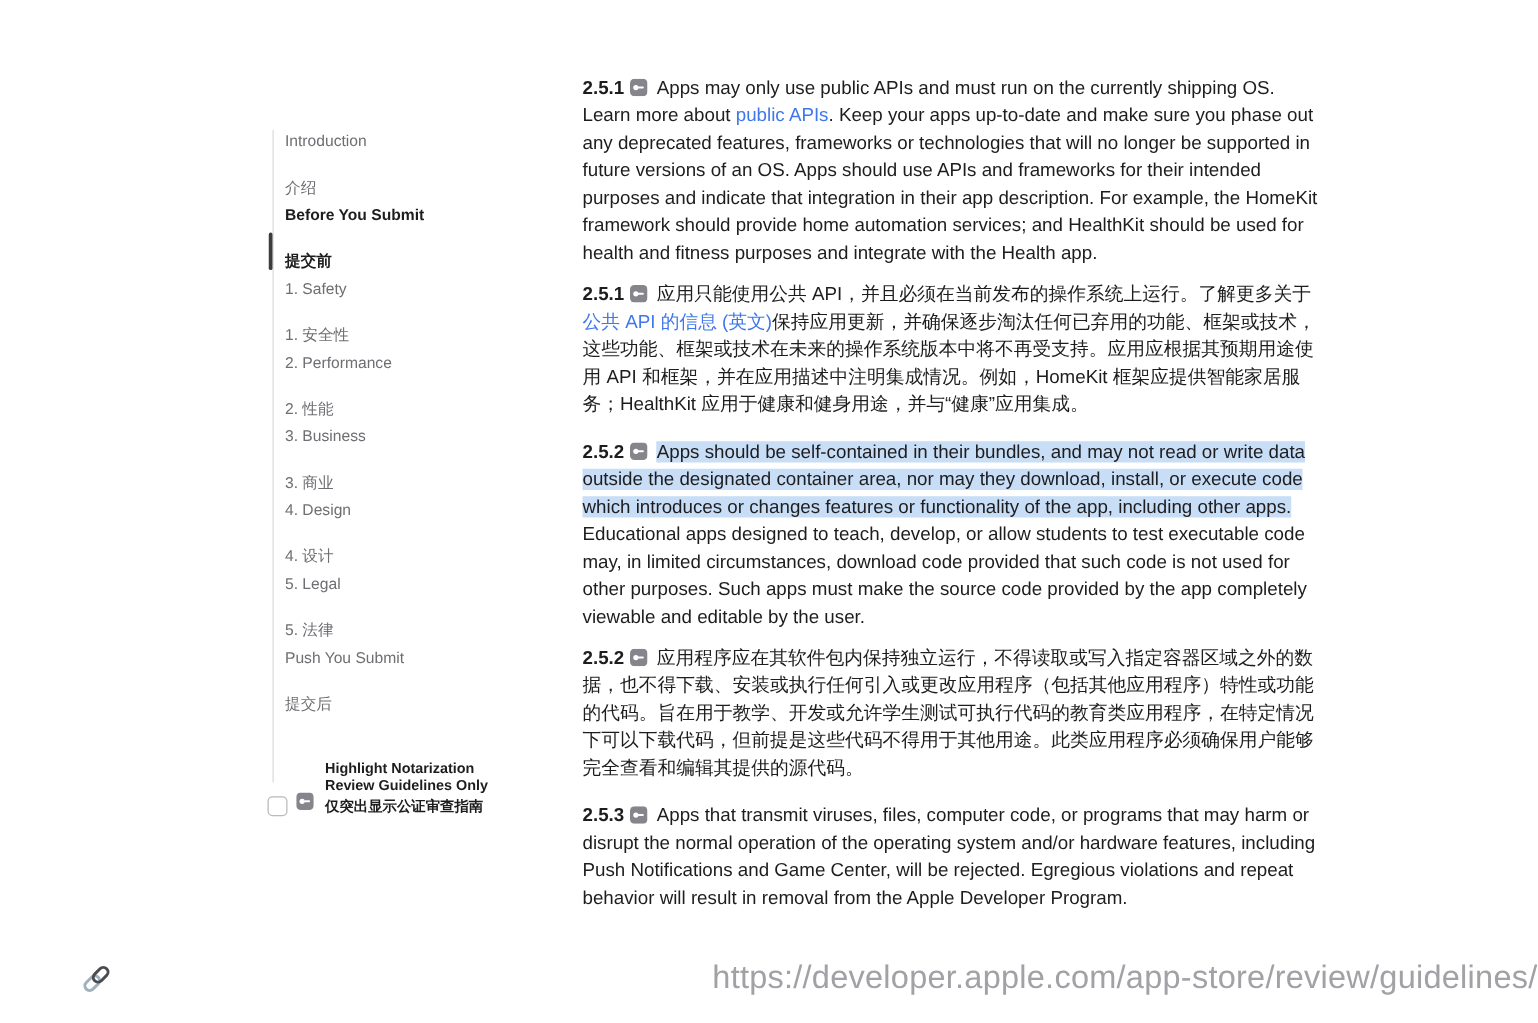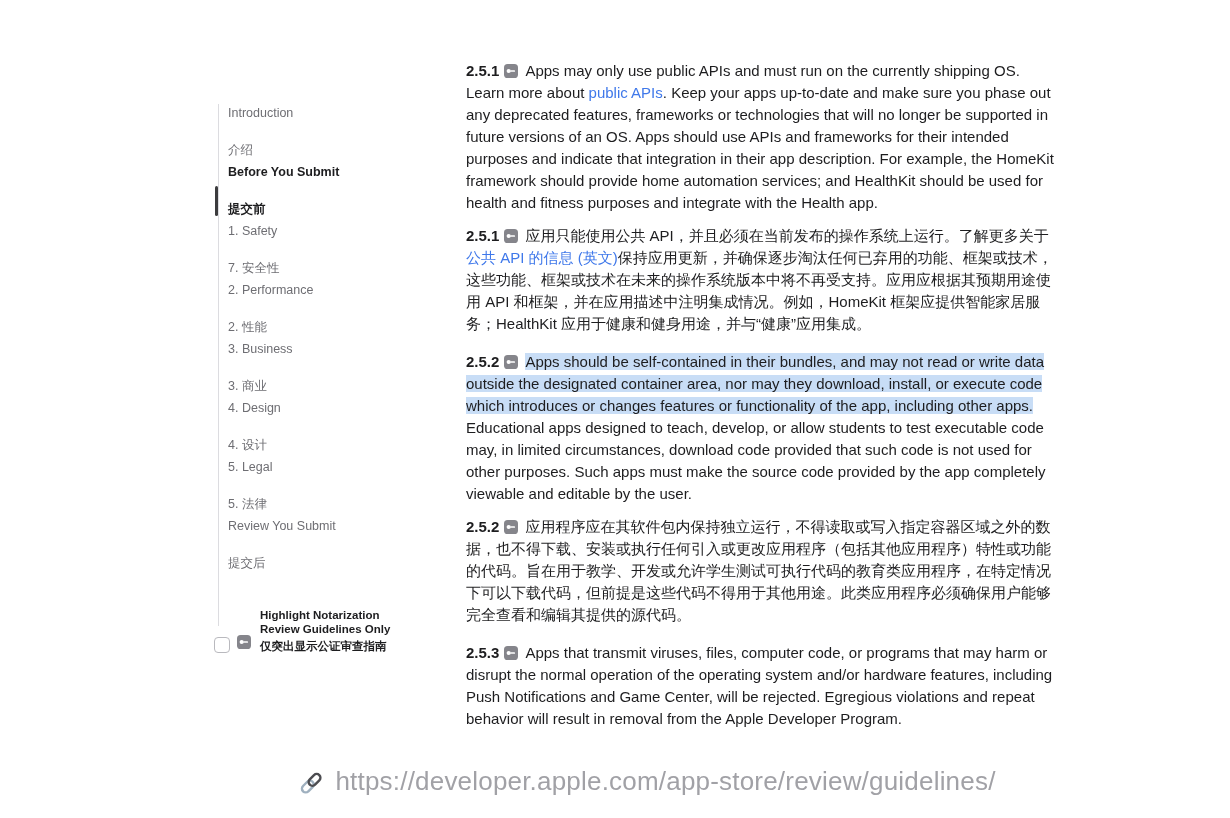--- a/index.html
+++ b/index.html
@@ -32,47 +32,47 @@
   .filter-zh{margin-top:3px;font-weight:600;}
   
   .main{position:absolute;left:466px;top:60px;width:612px;font-size:15px;line-height:22px;color:var(--text);}
   .para{margin:0 16px 11px 0;}
   .para-zh{margin-bottom:16px;}
   .num{font-weight:700;}
   .badge{display:inline-block;vertical-align:-2px;margin:0 7px 0 5px;line-height:0;}
   .link{color:var(--link);cursor:pointer;}
   .hl{background:var(--hl);}
   
-  .footer{position:absolute;left:0;right:0;top:766px;display:flex;justify-content:center;align-items:center;
+  .footer{position:absolute;left:0;right:0;top:766px;display:flex;justify-content:space-between;align-items:center;
           padding-left:64px;gap:11px;color:var(--urlgray);font-size:26px;letter-spacing:.2px;}
   .footer .chain{line-height:0;margin-top:2px;}
 </style>
 </head>
 <body>
 
 <div class="page">
 
   <div class="sidebar-border"></div>
   <div class="scroll-indicator"></div>
   <nav class="sidebar-nav">
       <div class="nav-item nav-en">Introduction</div>
       <div class="nav-item nav-zh">介绍</div>
       <div class="nav-item nav-en bold">Before You Submit</div>
       <div class="nav-item nav-zh bold">提交前</div>
       <div class="nav-item nav-en">1. Safety</div>
-      <div class="nav-item nav-zh">7. 安全性</div>
+      <div class="nav-item nav-zh">1. 安全性</div>
       <div class="nav-item nav-en">2. Performance</div>
       <div class="nav-item nav-zh">2. 性能</div>
       <div class="nav-item nav-en">3. Business</div>
       <div class="nav-item nav-zh">3. 商业</div>
       <div class="nav-item nav-en">4. Design</div>
       <div class="nav-item nav-zh">4. 设计</div>
       <div class="nav-item nav-en">5. Legal</div>
       <div class="nav-item nav-zh">5. 法律</div>
-      <div class="nav-item nav-en">Review You Submit</div>
+      <div class="nav-item nav-en">Push You Submit</div>
       <div class="nav-item nav-zh">提交后</div>
     </nav>
 
   <label class="filter">
     <span class="checkbox"></span>
     <span class="filter-badge">
   <svg width="14" height="14" viewBox="0 0 14 14" xmlns="http://www.w3.org/2000/svg">
     <rect x="0" y="0" width="14" height="14" rx="3.6" fill="#85858b"></rect>
     <circle cx="4.7" cy="7" r="2.1" fill="#ffffff"></circle>
     <rect x="6.2" y="6.15" width="4.9" height="1.7" rx="0.85" fill="#ffffff"></rect>

